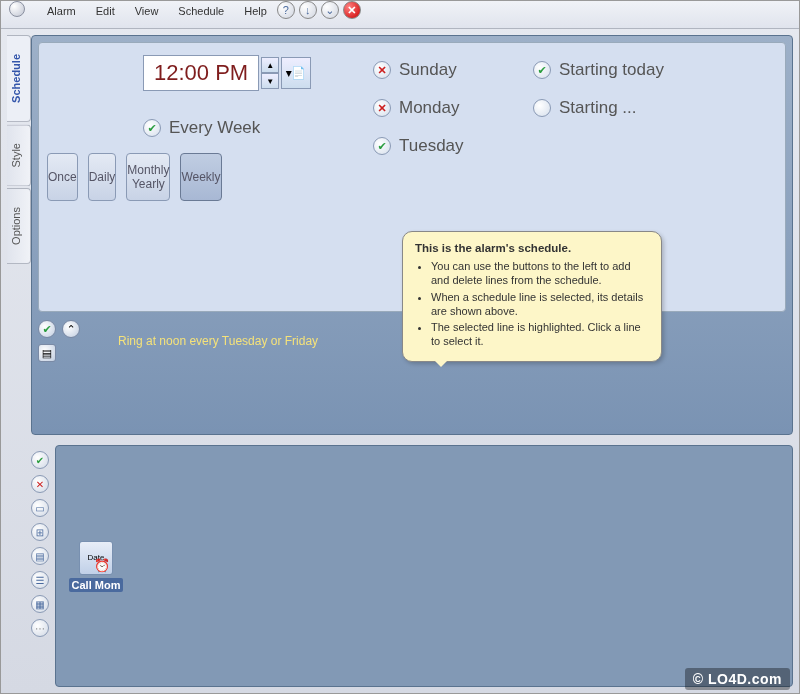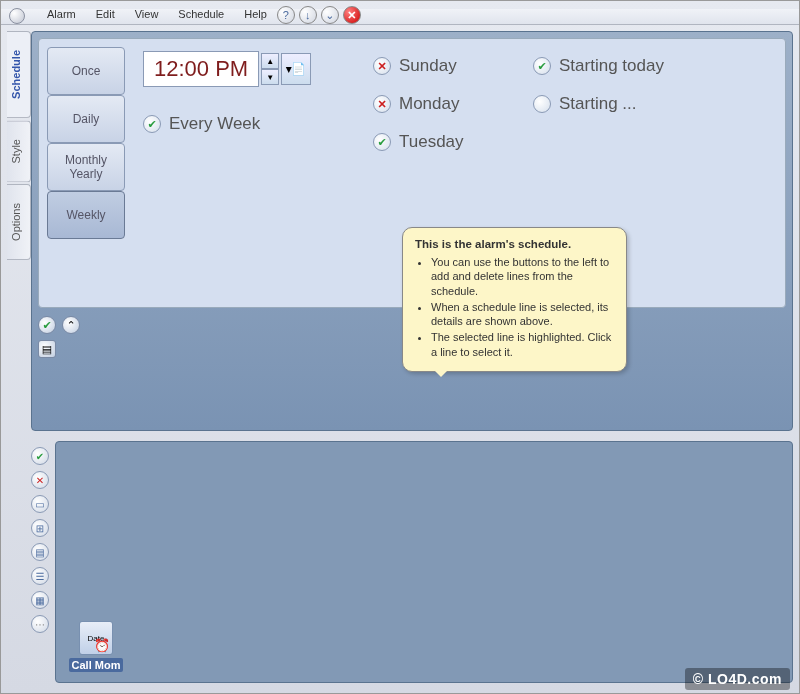--- a/index.html
+++ b/index.html
@@ -12,27 +12,26 @@
   overflow: hidden;
   position: relative;
 }
 .window {
   width: 800px;
   height: 694px;
   background: linear-gradient(to bottom, #e6e9f0, #d5d9e3);
   border: 1px solid #999;
 }
 .titlebar {
-  height: 16px;
-  display: flex;
-  align-items: flex-end;
+  height: 28px;
+  display: flex;
+  align-items: flex-start;
   padding: 0 8px;
   background: linear-gradient(to bottom, #f0f2f7, #e0e4ed);
   border-bottom: 1px solid #b0b5c0;
-  margin-top: 8px;
 }
 .app-icon {
   width: 16px; height: 16px;
   border-radius: 50%;
   background: radial-gradient(circle at 30% 30%, #fff, #c0c5d2);
   border: 1px solid #8a90a0;
   margin-right: 12px;
 }
 .menu-item {
   padding: 4px 10px;
@@ -109,21 +108,23 @@
   display: flex;
   background: #d5dff0;
   border: 1px solid #9ab;
   border-radius: 4px;
   padding: 8px;
   height: 270px;
 }
 .freq-buttons {
   width: 78px;
   display: flex;
-  flex-direction: column;
+  flex-direction: row;
+  gap: 10px;
+  align-items: center;
 }
 .freq-btn {
   height: 48px;
   background: linear-gradient(to bottom, #e4eaf4, #c8d3e6);
   border: 1px solid #8a9ab5;
   border-radius: 4px;
   color: #556;
   font-size: 12px;
   display: flex;
   align-items: center;
@@ -266,21 +267,21 @@
   font-size: 10px;
   cursor: pointer;
 }
 .list-body {
   flex: 1;
   background: #8299b5;
   border: 1px solid #5a738f;
   border-radius: 4px;
   padding: 10px;
   display: flex;
-  align-items: flex-end;
+  align-items: center;
 }
 .alarm-item {
   width: 60px;
   text-align: center;
   cursor: pointer;
 }
 .alarm-item .ic {
   width: 34px; height: 34px;
   margin: 0 auto 3px;
   background: linear-gradient(to bottom, #e8eef8, #c0d0e8);
@@ -305,21 +306,21 @@
   font-size: 11px;
   font-weight: bold;
   border-radius: 2px;
   display: inline-block;
 }
 
 .tooltip {
   position: absolute;
   left: 370px;
   top: 195px;
-  width: 225px;
+  width: 260px;
   background: #fdf6c8;
   border: 1px solid #888;
   border-radius: 10px;
   padding: 10px 12px;
   font-size: 11px;
   color: #333;
   box-shadow: 2px 2px 4px rgba(0,0,0,0.2);
   z-index: 10;
 }
 .tooltip b { font-size: 11.5px; display: block; margin-bottom: 5px; }
@@ -431,20 +432,21 @@
         </div>
 
         <div class="summary-bar">
           <div style="display:flex;flex-direction:column;gap:6px;">
             <div style="display:flex;gap:6px;">
               <div class="sm-icon" style="color:#2a9d3f;">✔</div>
               <div class="sm-icon">⌃</div>
             </div>
             <div class="sm-icon sq">▤</div>
           </div>
+          <div class="summary-text">Ring at noon every Tuesday or Friday</div>
         </div>
 
         <div class="tooltip">
           <b>This is the alarm's schedule.</b>
           <ul>
             <li>You can use the buttons to the left to add and delete lines from the schedule.</li>
             <li>When a schedule line is selected, its details are shown above.</li>
             <li>The selected line is highlighted. Click a line to select it.</li>
           </ul>
         </div>

